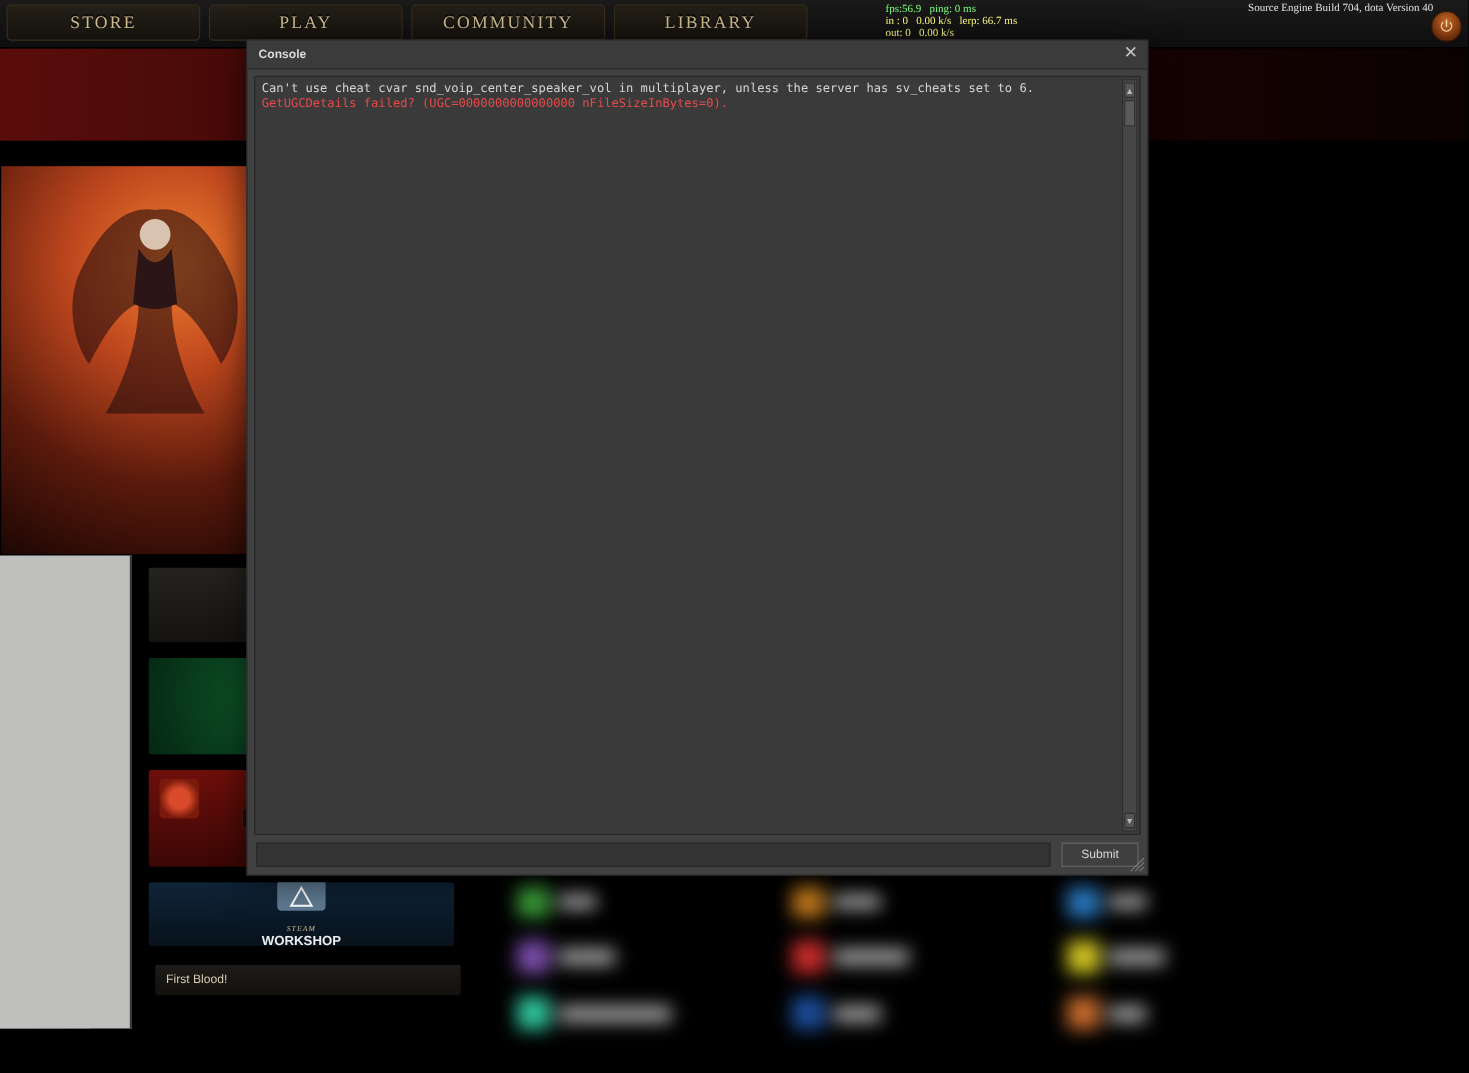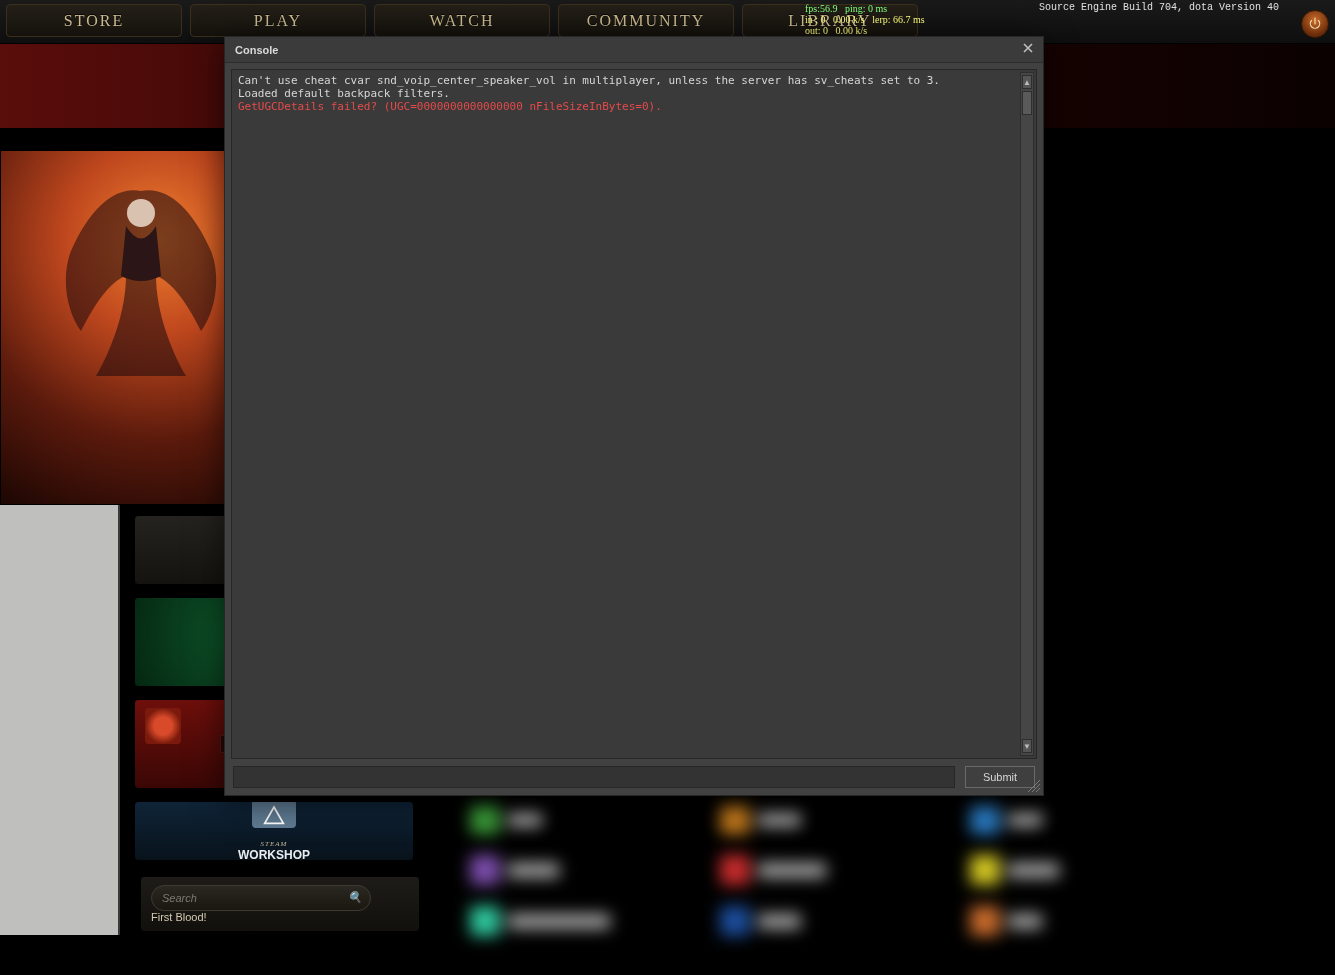--- a/index.html
+++ b/index.html
@@ -43,22 +43,22 @@
     position: absolute; right: 6px; top: 10px;
     width: 28px; height: 28px;
     border-radius: 50%;
     background: radial-gradient(circle at 50% 35%, #c96c2a, #6a2b0a 70%);
     border: 1px solid #3a1a05;
     cursor: pointer;
     display:flex;align-items:center;justify-content:center;
   }
   .power-btn svg{width:14px;height:14px;}
   .ver-text {
-    position: absolute; right: 56px; top: 2px;
-    font-family: Liberation Mono, monospace;
+    position: absolute; right: 32px; top: 2px;
+    font-family: Liberation Serif, serif;
     font-size: 10px;
     color: #e0e0e0;
   }
   .netgraph {
     position: absolute; top: 3px; left: 805px;
     font-family: Liberation Serif, serif;
     font-size: 10px;
     line-height: 11px;
     white-space: pre;
   }
@@ -288,21 +288,20 @@
     position:absolute;right:2px;bottom:2px;width:14px;height:14px;cursor:nwse-resize;
   }
   .con-resize svg{width:14px;height:14px;}
 </style>
 </head>
 <body>
 
 <div class="topnav">
   <div class="nav-tab">STORE</div>
   <div class="nav-tab">PLAY</div>
-  <div class="nav-tab">WATCH</div>
   <div class="nav-tab">COMMUNITY</div>
   <div class="nav-tab">LIBRARY</div>
 
   <div class="ver-text">Source Engine Build 704, dota Version 40</div>
 
   <div class="power-btn">
     <svg viewBox="0 0 24 24">
       <path d="M12 2v10M6 6a8 8 0 1 0 12 0" fill="none" stroke="#f5deb0" stroke-width="2" stroke-linecap="round"></path>
     </svg>
   </div>
@@ -347,24 +346,20 @@
     </div>
     <div>
       <div style="font-size:7px;letter-spacing:1px;">STEAM</div>
       <div class="ws-text">WORKSHOP</div>
     </div>
   </div>
 </div>
 <div class="ws-sub">Create, browse, and rate community Dota 2 gear.</div>
 
 <div class="searchwrap">
-  <div class="searchbox">
-    <span>Search</span>
-    <span class="mag">🔍</span>
-  </div>
   <div class="firstblood">First Blood!</div>
 </div>
 
 <div class="friends-blur">
   <div class="friend">
       <div class="ava a1"></div>
       <div class="fn">████</div>
     </div>
   <div class="friend">
       <div class="ava a2"></div>
@@ -404,21 +399,21 @@
   <div class="con-titlebar">
     <span class="con-title">Console</span>
     <span class="con-close">
       <svg viewBox="0 0 12 12" width="12" height="12">
         <path d="M2 2 L10 10 M10 2 L2 10" stroke="#bfbfbf" stroke-width="1.6"></path>
       </svg>
     </span>
   </div>
 
   <div class="con-body">
-    <div class="con-lines" id="con-lines"><div class="cl-norm">Can't use cheat cvar snd_voip_center_speaker_vol in multiplayer, unless the server has sv_cheats set to 3.</div><div class="cl-norm">Loaded default backpack filters.</div><div class="cl-err">GetUGCDetails failed? (UGC=0000000000000000 nFileSizeInBytes=0).</div></div>
+    <div class="con-lines" id="con-lines"><div class="cl-norm">Can't use cheat cvar snd_voip_center_speaker_vol in multiplayer, unless the server has sv_cheats set to 6.</div><div class="cl-err">GetUGCDetails failed? (UGC=0000000000000000 nFileSizeInBytes=0).</div></div>
     <div class="con-scroll">
       <div class="con-scroll-btn sbtn-up">▲</div>
       <div class="con-scroll-thumb" style="top:18px;"></div>
       <div class="con-scroll-btn sbtn-dn">▼</div>
     </div>
   </div>
 
   <div class="con-inputrow">
     <input class="con-input" type="text" style="">
     <button class="con-submit">Submit</button>

